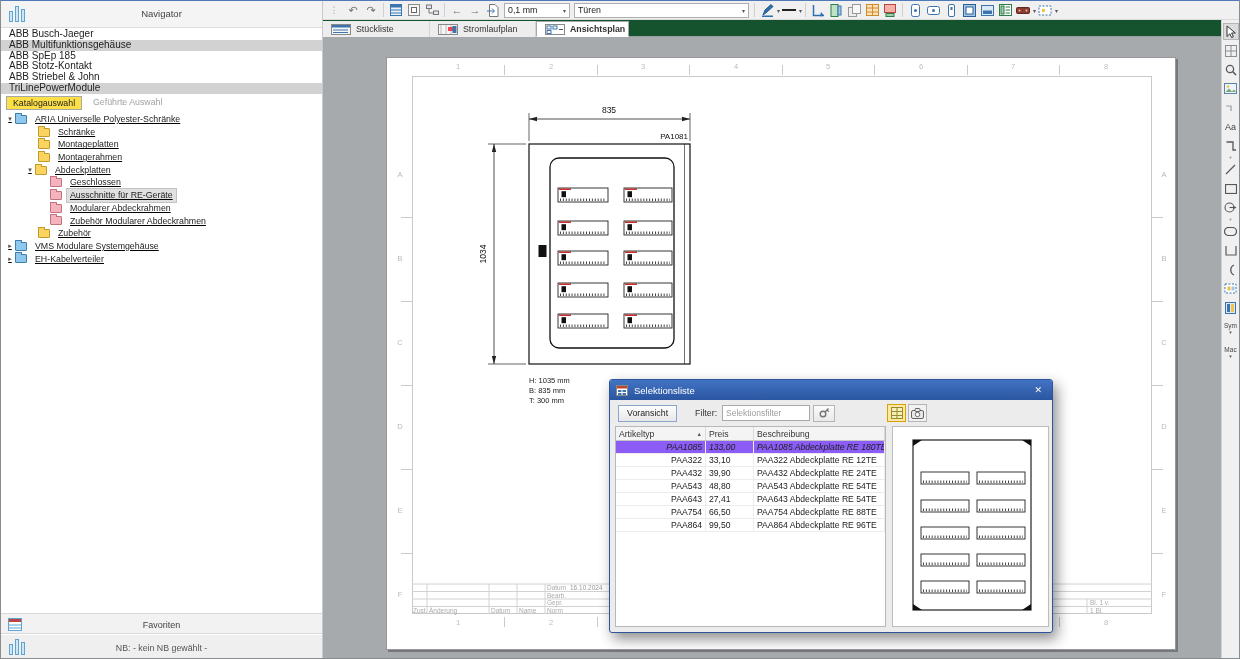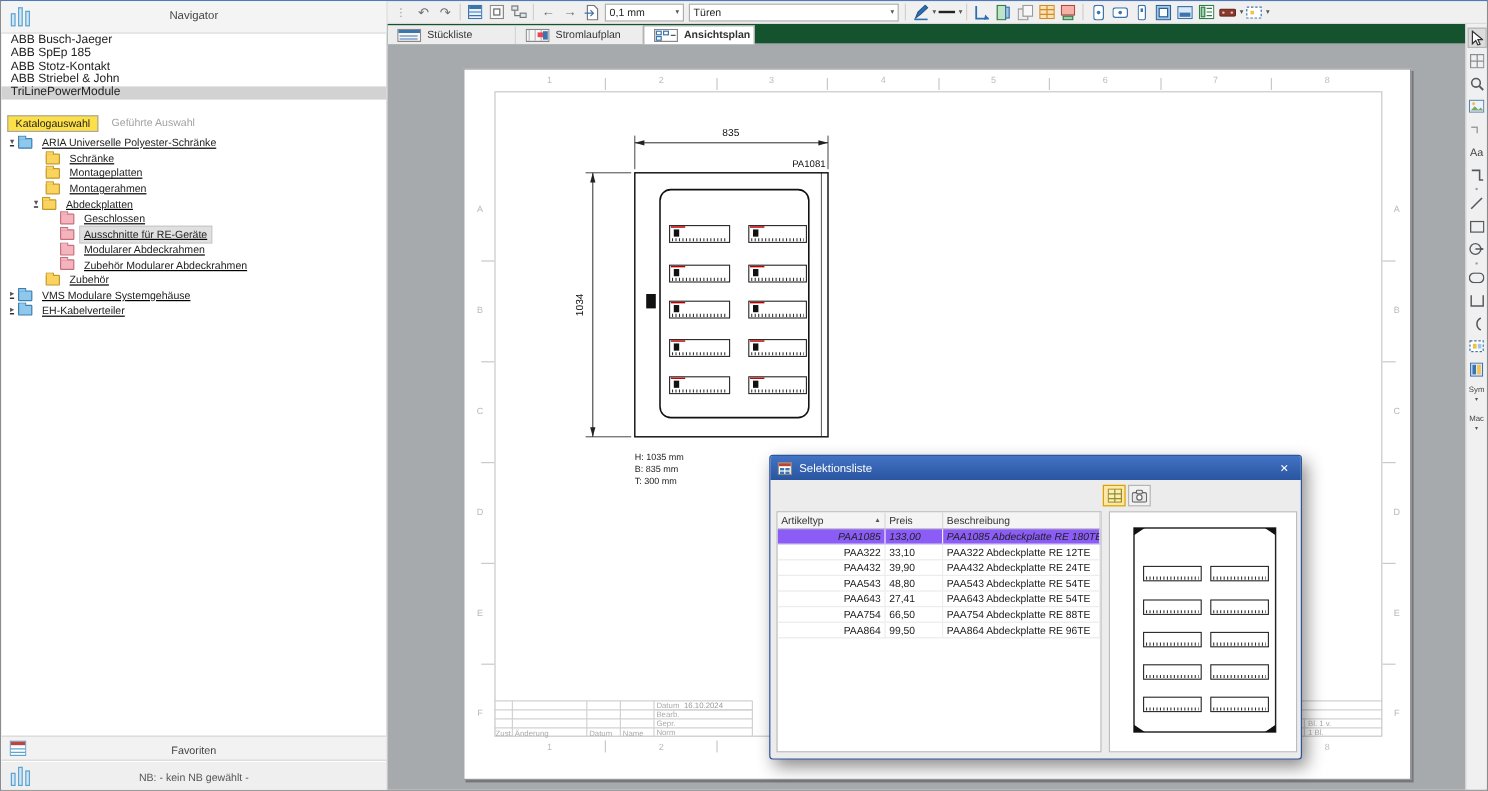--- a/index.html
+++ b/index.html
@@ -56,21 +56,21 @@
   .sheet{position:absolute;left:63px;top:20px;width:790px;height:593px;background:#fff;border:1px solid #97979b;box-shadow:2px 2px 0 rgba(60,60,64,.45);}
   .frame{position:absolute;left:25px;top:18px;width:740px;height:538px;border:1px solid #c9c9c9;}
   .rnum{position:absolute;font-size:7.5px;color:#bcbcbc;width:20px;text-align:center;}
   .rlet{position:absolute;font-size:7.5px;color:#b9b9b9;width:12px;text-align:center;}
   .rtick{position:absolute;background:#c9c9c9;}
   .tb-line{stroke:#d2d2d2;stroke-width:1;}
   .tb-text{font-size:6.5px;fill:#ababab;}
   .tb-val{font-size:6.5px;fill:#9a9a9a;}
   .draw-svg{position:absolute;left:0;top:0;}
   
-  .dialog{position:absolute;left:608px;top:378px;width:444px;height:254px;background:#ececec;border:1px solid #30549b;border-radius:3px;box-shadow:4px 6px 14px rgba(0,0,0,.45);margin-left:32px;}
+  .dialog{position:absolute;left:608px;top:378px;width:444px;height:254px;background:#ececec;border:1px solid #30549b;border-radius:3px;box-shadow:4px 6px 14px rgba(0,0,0,.45);}
   .dlg-title{position:absolute;left:0;top:0;width:100%;height:20px;background:linear-gradient(#4273c4,#2a55a0);border-radius:2px 2px 0 0;display:flex;align-items:center;color:#fff;font-size:9.5px;padding:0 6px;}
   .dlg-title .dico{margin-right:6px;display:flex;}
   .dlg-close{margin-left:auto;font-size:9px;color:#fff;padding:0 4px;}
   .dlg-toolbar{position:absolute;left:0;top:22px;width:100%;height:22px;display:flex;align-items:center;padding:0 8px;font-size:8.8px;color:#333;}
   .btn-voransicht{height:17px;border:1px solid #89a6cc;background:linear-gradient(#fdfdfd,#e8e8e8);font-size:8.8px;color:#222;display:flex;align-items:center;padding:0 8px;}
   .flt-label{margin-left:18px;margin-right:5px;}
   .flt-input{width:88px;height:16px;border:1px solid #a9a9a9;font-size:8.5px;padding:0 3px;color:#333;}
   .flt-input::placeholder{color:#9d9d9d;}
   .gear-btn{width:22px;height:17px;border:1px solid #b5b5b5;background:linear-gradient(#fbfbfb,#e9e9e9);display:flex;align-items:center;justify-content:center;margin-left:3px;}
   .view-btns{position:absolute;left:277px;top:24px;display:flex;}
@@ -105,20 +105,21 @@
       <span class="logo">
           <i></i>
           <i></i>
           <i></i>
         </span>
       <div class="nav-title">Navigator</div>
     </div>
 
     <div class="mfr-list">
       <div class="mrow">ABB Busch-Jaeger</div>
+      <div class="mrow sel">ABB Multifunktionsgehäuse</div>
       <div class="mrow">ABB SpEp 185</div>
       <div class="mrow">ABB Stotz-Kontakt</div>
       <div class="mrow">ABB Striebel &amp; John</div>
       <div class="mrow sel">TriLinePowerModule</div>
     </div>
 
     <div class="nav-tabs">
       <span class="ktab">Katalogauswahl</span>
       <span class="gtab">Geführte Auswahl</span>
     </div>
@@ -551,20 +552,32 @@
             <rect x="1" y="1" width="10" height="2.5" fill="#b43"></rect>
             <rect x="2" y="5" width="3.5" height="2" fill="#3c74ad"></rect>
             <rect x="6.5" y="5" width="3.5" height="2" fill="#3c74ad"></rect>
             <rect x="2" y="8" width="3.5" height="2" fill="#3c74ad"></rect>
             <rect x="6.5" y="8" width="3.5" height="2" fill="#3c74ad"></rect>
           </svg>
         </span>
       <span>Selektionsliste</span>
       <span class="dlg-close">✕</span>
     </div>
+    <div class="dlg-toolbar">
+      <span class="btn-voransicht">Voransicht</span>
+      <span class="flt-label">Filter:</span>
+      <input class="flt-input" placeholder="Selektionsfilter" style="">
+      <span class="gear-btn">
+        <svg width="12" height="12">
+            <circle cx="5" cy="7" r="2.8" fill="none" stroke="#777" stroke-width="1.4"></circle>
+            <line x1="7" y1="5" x2="10.5" y2="1.5" stroke="#777" stroke-width="1.4"></line>
+            <line x1="9" y1="3" x2="10.8" y2="4.8" stroke="#777" stroke-width="1.2"></line>
+          </svg>
+      </span>
+    </div>
     <div class="view-btns">
       <span class="vbtn on">
         <svg width="12" height="12">
             <rect x="0.5" y="0.5" width="11" height="11" fill="#f5efb8" stroke="#9a8b2a"></rect>
             <line x1="0.5" y1="4.5" x2="11.5" y2="4.5" stroke="#9a8b2a"></line>
             <line x1="0.5" y1="8.5" x2="11.5" y2="8.5" stroke="#9a8b2a"></line>
             <line x1="6" y1="0.5" x2="6" y2="11.5" stroke="#9a8b2a"></line>
           </svg>
       </span>
       <span class="vbtn">

